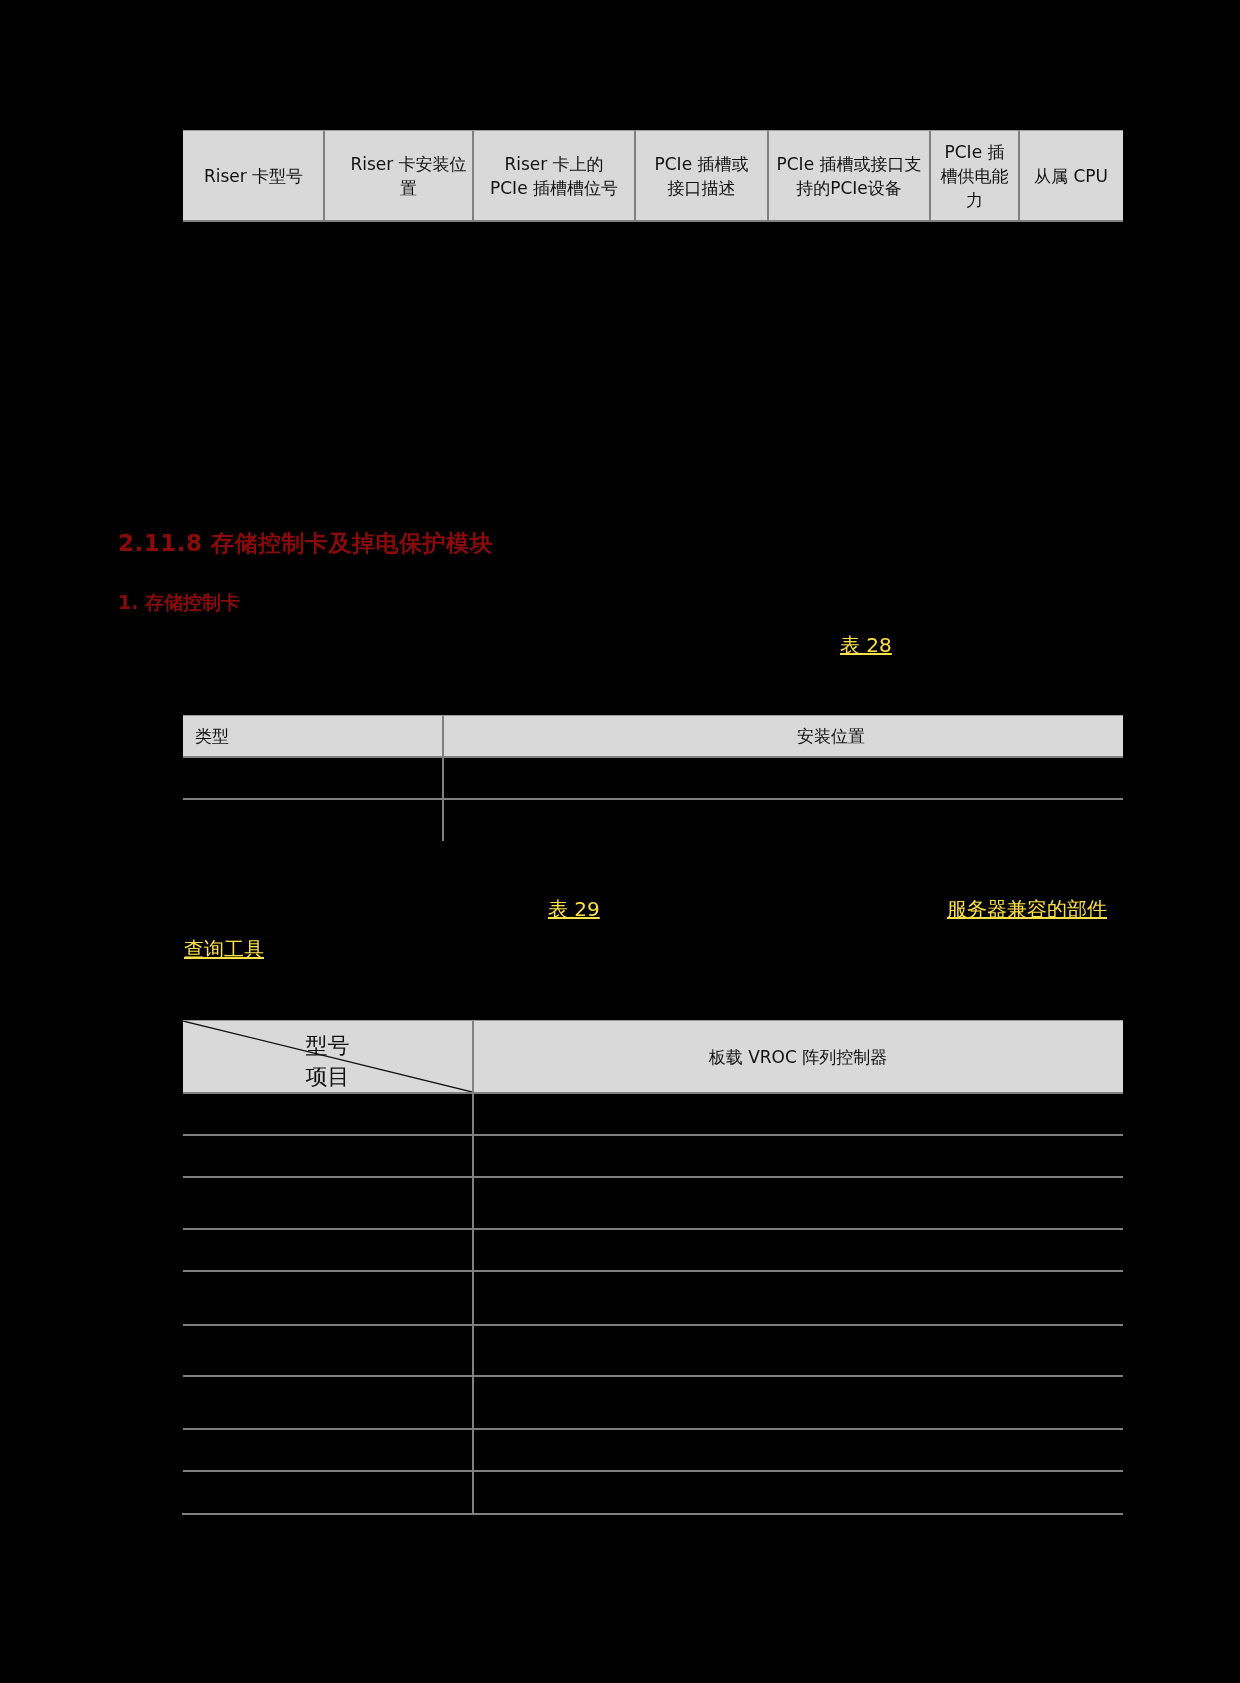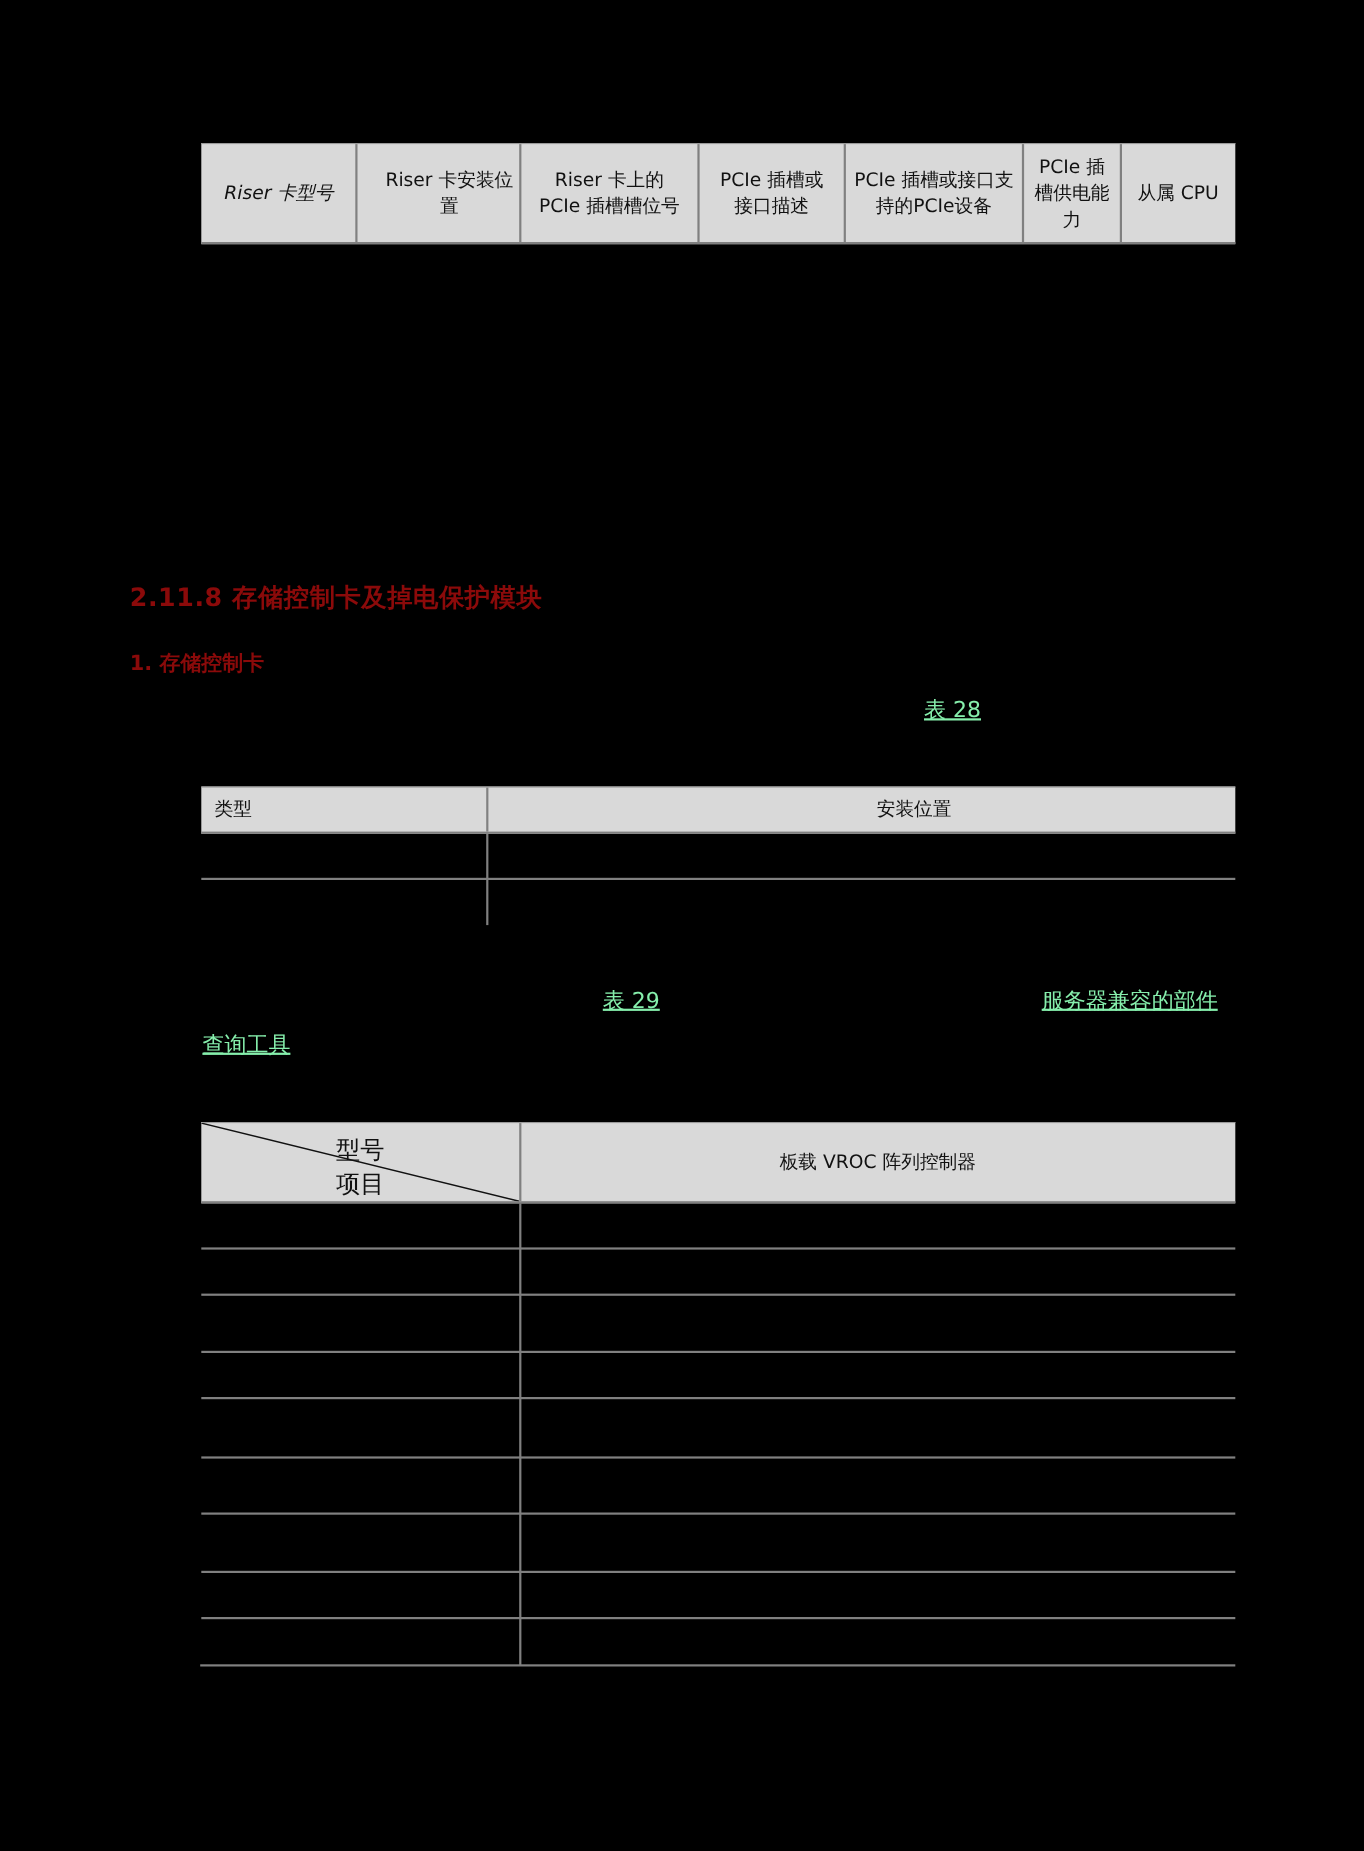--- a/index.html
+++ b/index.html
@@ -70,21 +70,21 @@
       top: 590px;
       font-size: 19px;
       font-weight: bold;
       color: #8b0a0a;
       white-space: nowrap;
     }
 
     
     .link {
       position: absolute;
-      color: #86efac;
+      color: #fde047;
       text-decoration: underline;
       font-size: 20px;
       line-height: 24px;
       white-space: nowrap;
       cursor: pointer;
     }
 
     
     .diag-cell {
       position: absolute;
@@ -106,21 +106,21 @@
       color: #111;
     }
     .diag-top { top: 10px; }
     .diag-bottom { top: 41px; }
   </style>
 </head>
 <body>
 
 <div class="tbl" style="top:130px; height:92px;">
   <div class="hdr" style="top:0; height:92px;">
-    <div class="hcell" style="left:0; width:141px;font-style:italic;">Riser 卡型号</div>
+    <div class="hcell" style="left:0; width:141px;">Riser 卡型号</div>
     <div class="hcell" style="left:141px; width:149px; padding:0 12px;margin-left:10px;">Riser 卡安装位置</div>
     <div class="hcell" style="left:290px; width:162px; padding:0 14px;">Riser 卡上的PCIe 插槽槽位号</div>
     <div class="hcell" style="left:452px; width:133px; padding:0 14px;">PCIe 插槽或接口描述</div>
     <div class="hcell" style="left:585px; width:162px; padding:0 5px;">PCIe 插槽或接口支持的PCIe设备</div>
     <div class="hcell" style="left:747px; width:89px; padding:0 10px;">PCIe 插槽供电能力</div>
     <div class="hcell" style="left:836px; width:104px;">从属 CPU</div>
 
     <div class="vline" style="left:140px; top:0; height:100%;"></div>
     <div class="vline" style="left:289px; top:0; height:100%;"></div>
     <div class="vline" style="left:451px; top:0; height:100%;"></div>

